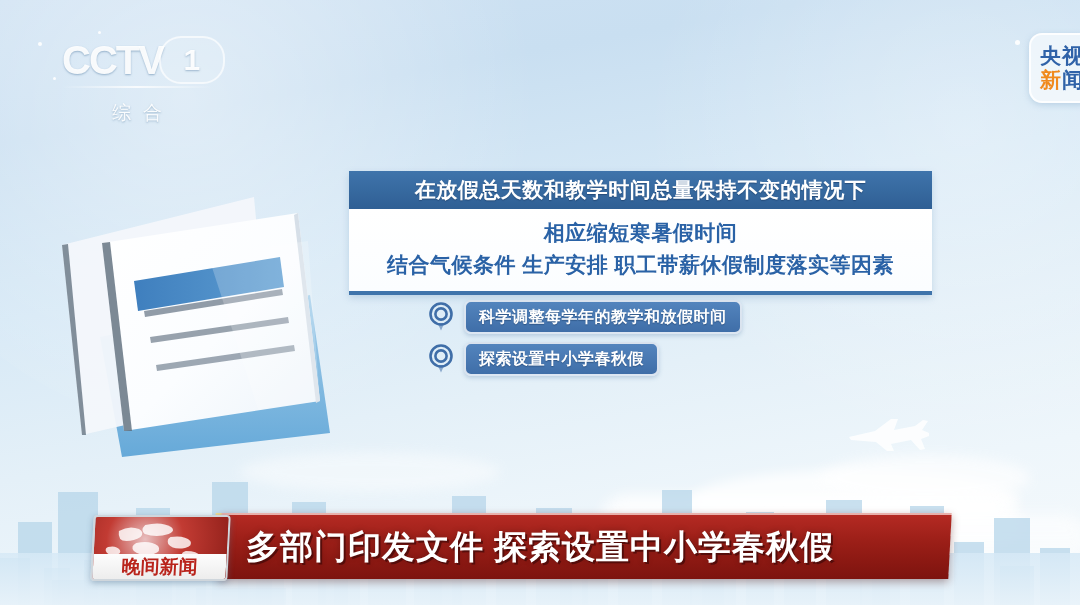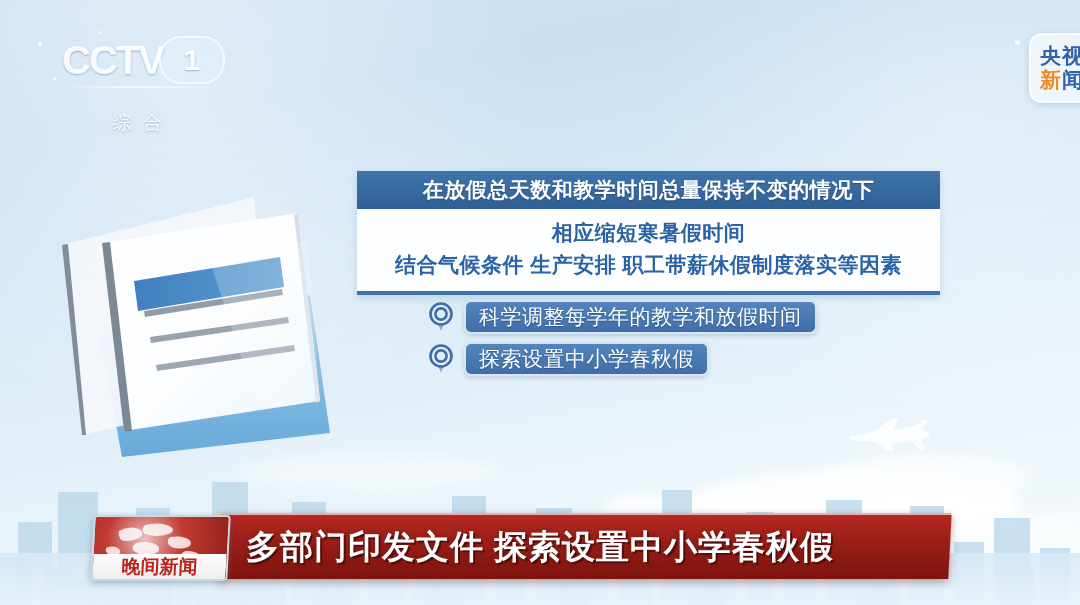--- a/index.html
+++ b/index.html
@@ -39,21 +39,21 @@
 
   
   #cctv-logo{position:absolute;left:62px;top:36px;width:180px;height:80px;}
   .cctv-row{display:flex;align-items:center;}
   .cctv-word{font-family:"Liberation Sans",sans-serif;font-weight:bold;font-size:40px;letter-spacing:-2px;
     color:rgba(255,255,255,.93);text-shadow:0 1px 2px rgba(90,130,165,.55);line-height:1;}
   .cctv-one{margin-left:-4px;width:62px;height:44px;border-radius:22px;border:2px solid rgba(255,255,255,.65);
     display:flex;align-items:center;justify-content:center;color:rgba(255,255,255,.95);
     font-size:30px;font-weight:bold;text-shadow:0 1px 2px rgba(90,130,165,.5);
     background:rgba(255,255,255,.10);}
-  .cctv-sub{margin-top:22px;text-align:center;width:150px;color:rgba(255,255,255,.92);
+  .cctv-sub{margin-top:12px;text-align:center;width:150px;color:rgba(255,255,255,.92);
     font-size:19px;letter-spacing:12px;text-indent:12px;text-shadow:0 1px 2px rgba(90,130,165,.5);}
   .cctv-underline{width:150px;height:2px;margin-top:2px;
     background:linear-gradient(90deg,rgba(255,255,255,0),rgba(255,255,255,.8),rgba(255,255,255,0));}
 
   
   #news-logo{position:absolute;right:25px;top:33px;width:62px;height:66px;border-radius:13px;
     background:rgba(255,255,255,.55);border:2px solid rgba(255,255,255,.85);
     box-shadow:0 2px 6px rgba(120,160,195,.35);
     display:flex;flex-direction:column;align-items:center;justify-content:center;gap:1px;}
   .nl-row{font-size:21px;font-weight:bold;line-height:1.05;letter-spacing:1px;}
@@ -67,42 +67,42 @@
   
   #policy-title{position:absolute;left:383px;top:116px;height:45px;padding:0 20px;
     border-radius:23px;background:linear-gradient(180deg,#5e93c8,#4b7fb5);
     border:2px solid rgba(255,255,255,.75);
     box-shadow:0 2px 5px rgba(90,130,170,.35);
     display:flex;align-items:center;justify-content:center;
     color:#fff;font-size:27px;font-weight:bold;letter-spacing:1px;
     text-shadow:0 1px 2px rgba(30,70,115,.45);white-space:nowrap;}
 
   
-  #info-block{position:absolute;left:357px;top:171px;width:583px;
+  #info-block{position:absolute;left:349px;top:171px;width:583px;
     box-shadow:0 3px 7px rgba(110,150,185,.30);}
   #info-header{height:38px;background:linear-gradient(180deg,#3f74ab,#2f5f94);
     display:flex;align-items:center;justify-content:center;
     color:#fff;font-size:21px;font-weight:bold;letter-spacing:.5px;
     text-shadow:0 1px 1px rgba(20,50,90,.5);}
   #info-body{background:linear-gradient(180deg,#ffffff,#fbfdff);
     padding:10px 0 12px;border-bottom:4px solid #3f74ab;
     display:flex;flex-direction:column;align-items:center;gap:4px;}
   .info-line{color:#2a62a6;font-size:21px;font-weight:bold;letter-spacing:.5px;
     text-shadow:0 1px 0 rgba(255,255,255,.9);white-space:nowrap;}
 
   
   #bullet-list{position:absolute;left:428px;top:300px;display:flex;flex-direction:column;gap:8px;}
   .bullet-row{display:flex;align-items:center;gap:10px;}
   .pin-icon{width:26px;height:30px;flex:0 0 auto;}
   .bullet-pill{height:30px;padding:0 13px;border-radius:7px;
     background:linear-gradient(180deg,#5384bd,#3f6ea8);
     border:2px solid rgba(255,255,255,.8);
     box-shadow:0 2px 4px rgba(95,135,175,.32);
     display:flex;align-items:center;
-    color:#fff;font-size:21px;font-weight:normal;letter-spacing:.5px;
+    color:#fff;font-size:16px;font-weight:bold;letter-spacing:.5px;
     text-shadow:0 1px 1px rgba(25,55,95,.5);white-space:nowrap;}
 
   
   #lower-third{position:absolute;left:0;bottom:28px;width:1080px;height:64px;}
   #evening-news-logo{position:absolute;left:92px;top:2px;width:133px;height:62px;
     border-radius:4px;overflow:hidden;transform:skewX(-3deg);
     border:2px solid #cfd6dc;box-shadow:0 2px 6px rgba(80,110,140,.45);}
   .globe-wrap{position:absolute;inset:0;background:radial-gradient(circle at 38% 36%,#e8bfbf 0%,#c23b33 42%,#8f1f19 100%);}
   .en-band{position:absolute;left:0;bottom:0;width:100%;height:25px;
     background:linear-gradient(180deg,#fdfdfd,#ededed);

